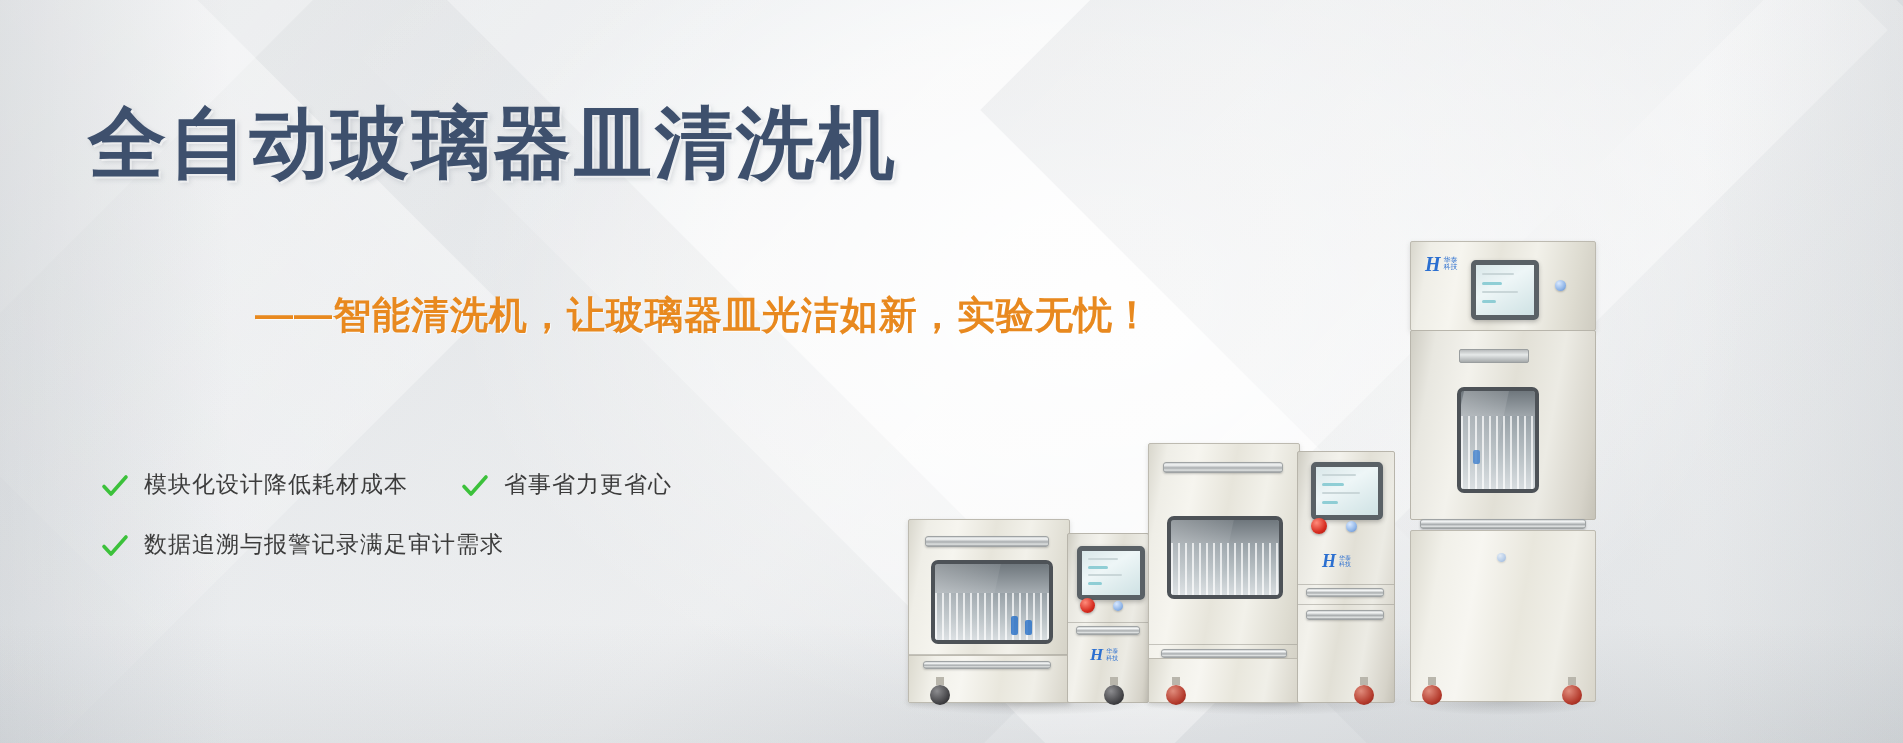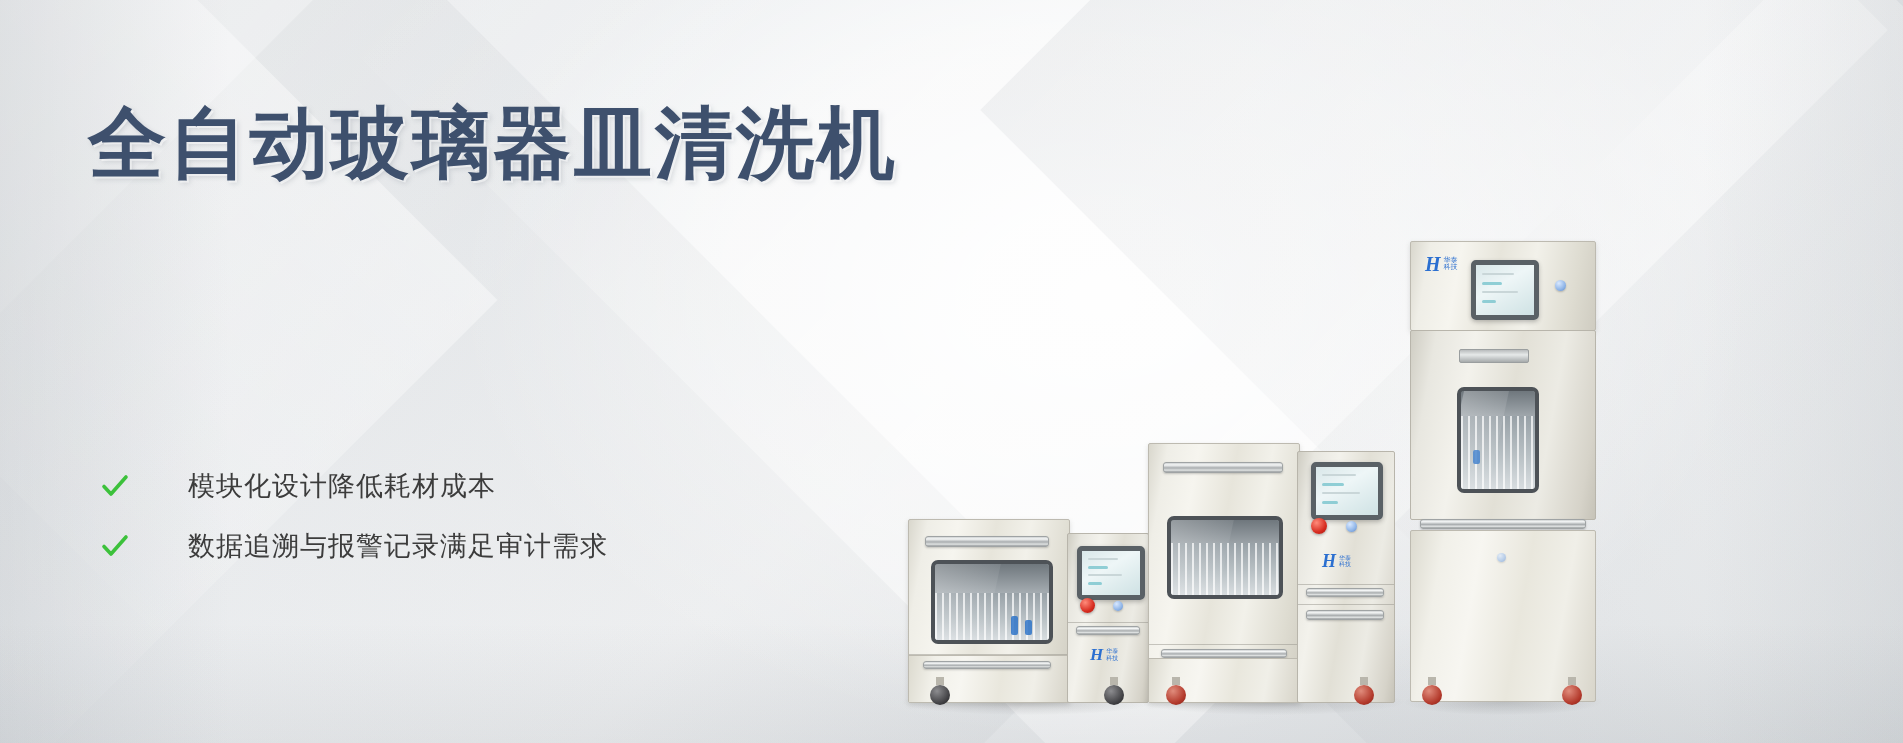--- a/index.html
+++ b/index.html
@@ -52,22 +52,22 @@
   #features{position:absolute;left:100px;top:468px;width:900px;}
   .frow{display:flex;align-items:center;margin-bottom:24px;}
   .fitem{display:flex;align-items:center;}
   .fitem.col1{width:360px;}
   .check{
     width:30px;height:30px;flex:0 0 30px;margin-right:14px;
     display:inline-block;position:relative;
   }
   .check svg{display:block;}
   .ftext{
-    font-size:27px;line-height:36px;color:#3c3c3c;letter-spacing:1px;
-    white-space:nowrap;font-family:Liberation Serif, serif;margin-left:44px;
+    font-size:23px;line-height:36px;color:#3c3c3c;letter-spacing:1px;
+    white-space:nowrap;font-family:Liberation Mono, monospace;
   }
 
   
   #products{position:absolute;left:890px;top:0;width:1013px;height:743px;}
   .machine{position:absolute;bottom:0;}
 
   .body-metal{
     background:linear-gradient(100deg,#d9d7cd 0%,#efeee7 10%,#f6f5ef 26%,#e7e5db 46%,#f2f1ea 64%,#dedcd1 86%,#cfccc1 100%);
     border:1px solid #bdbab0;
     box-shadow:0 2px 5px rgba(90,90,85,0.18);
@@ -170,31 +170,40 @@
   <div class="facet f5"></div>
   <div class="facet f6"></div>
   <div class="edgeL"></div>
   <div class="edgeR"></div>
   <div class="edgeB"></div>
 
   <div id="copy">
 
     <div id="headline">全自动玻璃器皿清洗机</div>
 
+    <div id="subline">——智能清洗机，让玻璃器皿光洁如新，实验无忧！</div>
 
     <div id="features">
 
       <div class="frow">
         <div class="fitem col1">
           <span class="check">
             <svg width="30" height="30" viewBox="0 0 30 30">
               <path d="M4 15.5 L11 23 L26 6" fill="none" stroke="#3cc13b" stroke-width="3.6" stroke-linecap="round" stroke-linejoin="round"></path>
             </svg>
           </span>
           <span class="ftext">模块化设计降低耗材成本</span>
+        </div>
+        <div class="fitem">
+          <span class="check">
+            <svg width="30" height="30" viewBox="0 0 30 30">
+              <path d="M4 15.5 L11 23 L26 6" fill="none" stroke="#3cc13b" stroke-width="3.6" stroke-linecap="round" stroke-linejoin="round"></path>
+            </svg>
+          </span>
+          <span class="ftext">省事省力更省心</span>
         </div>
       </div>
 
       <div class="frow">
         <div class="fitem">
           <span class="check">
             <svg width="30" height="30" viewBox="0 0 30 30">
               <path d="M4 15.5 L11 23 L26 6" fill="none" stroke="#3cc13b" stroke-width="3.6" stroke-linecap="round" stroke-linejoin="round"></path>
             </svg>
           </span>

